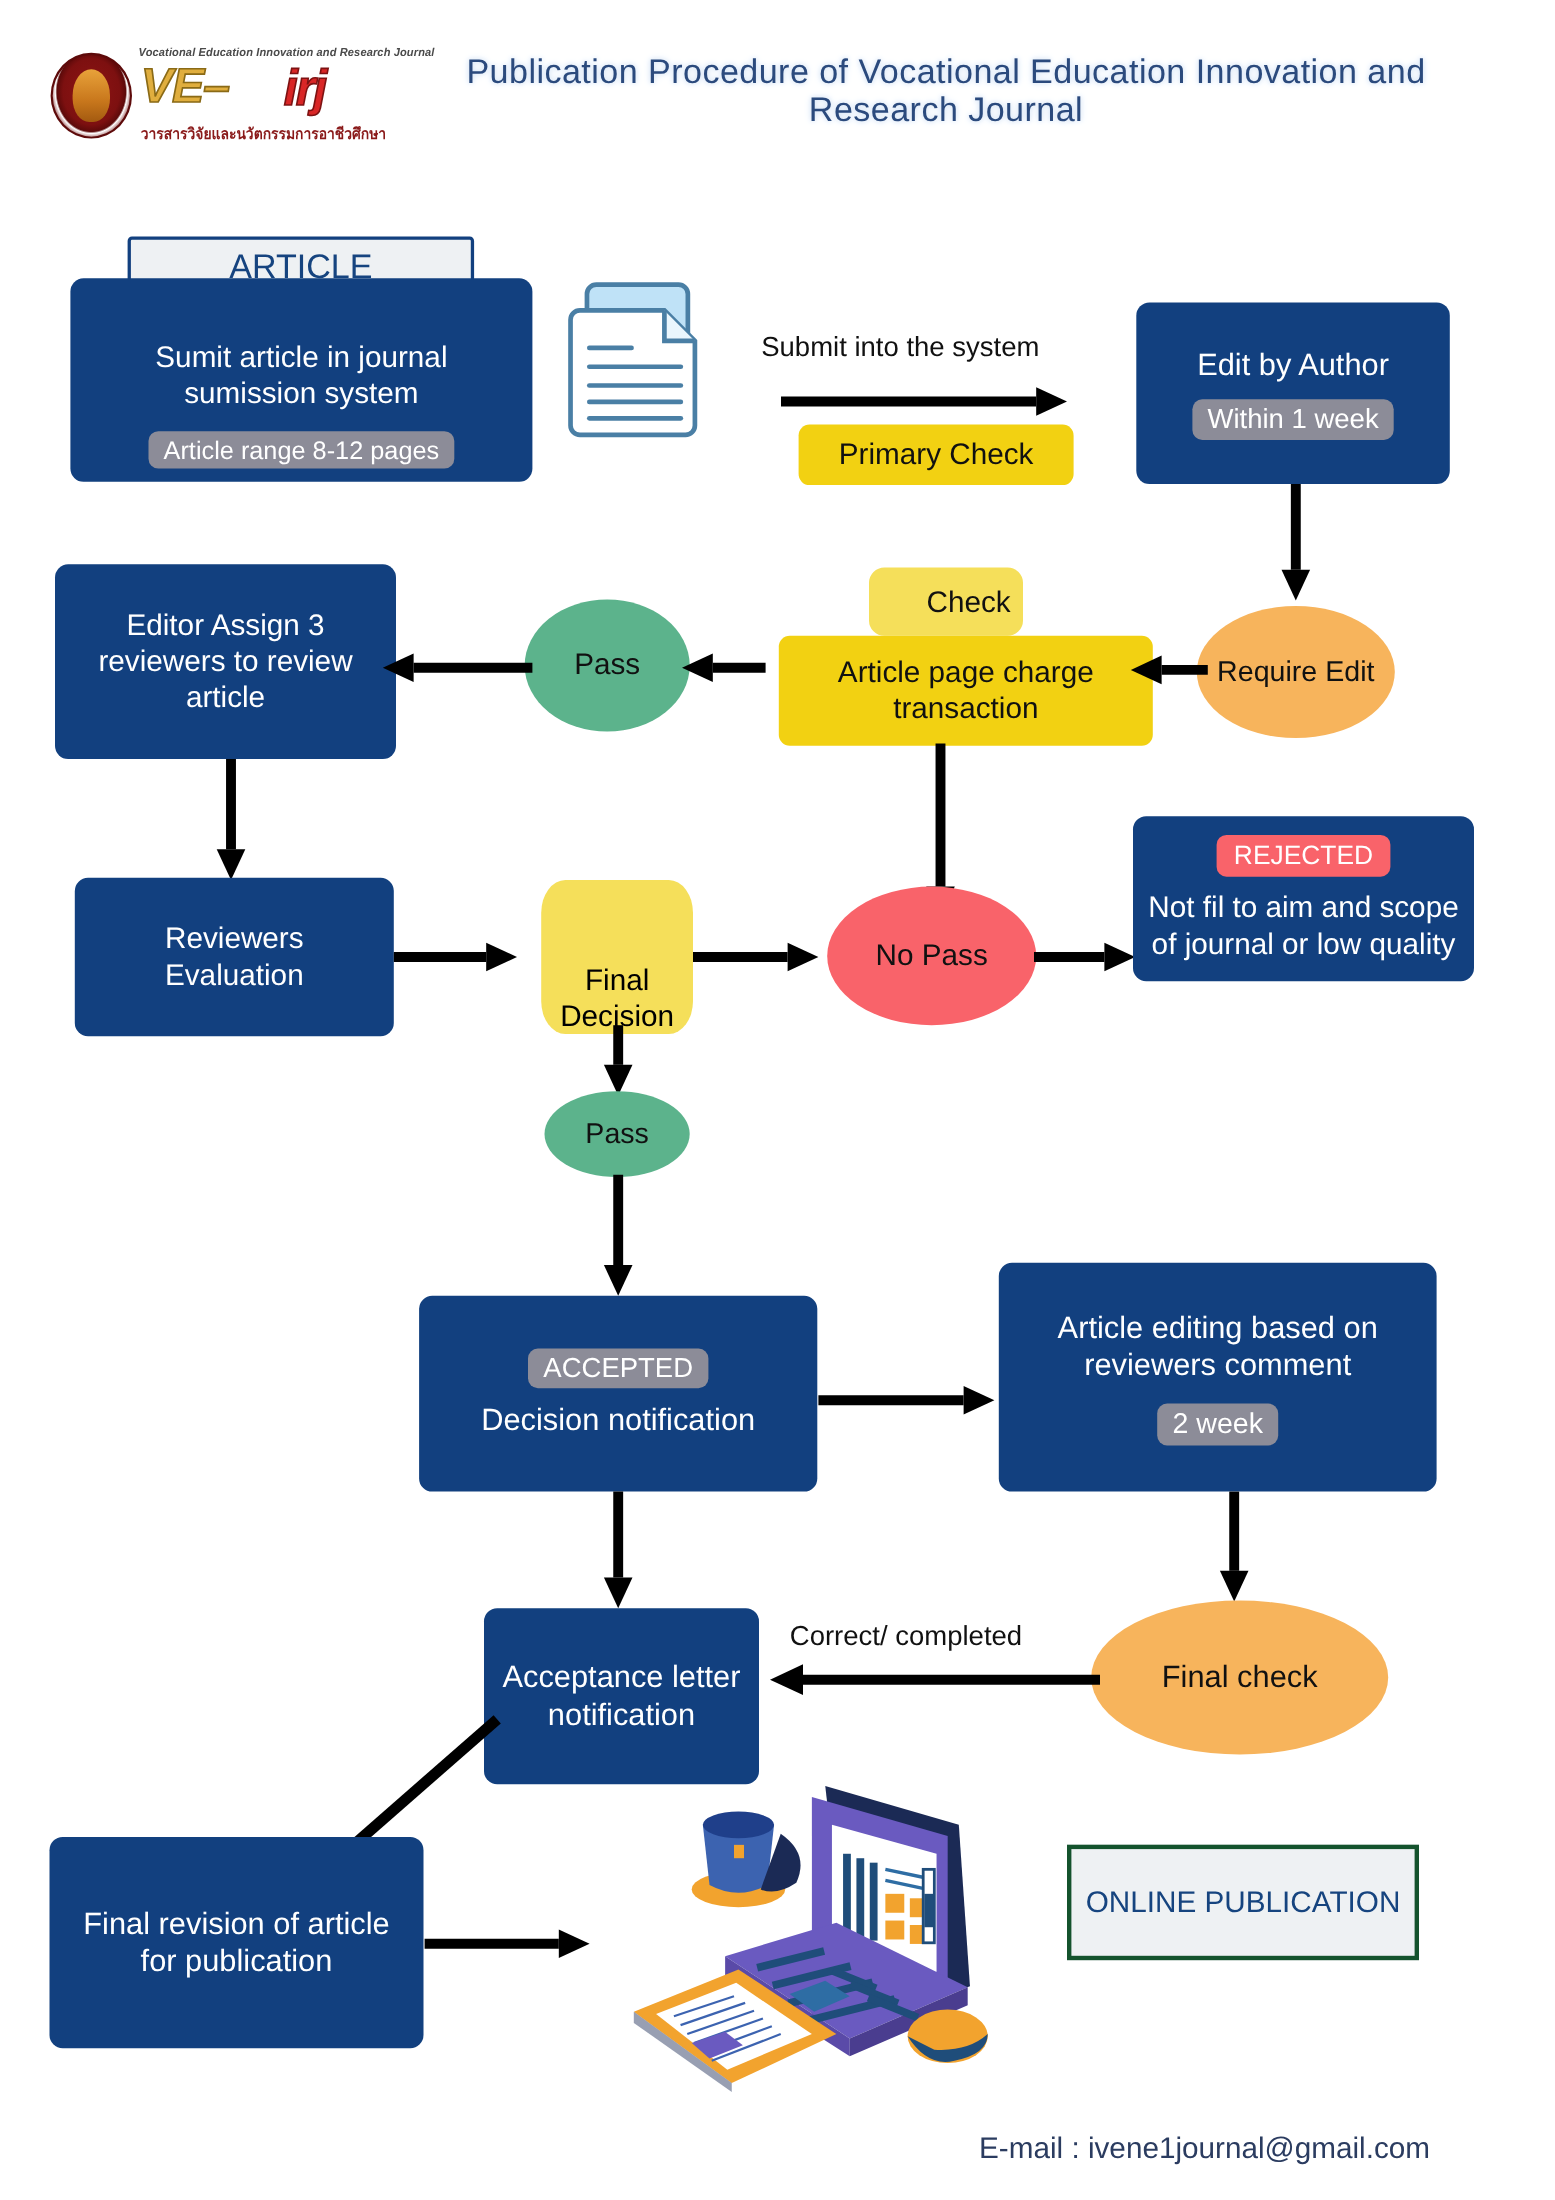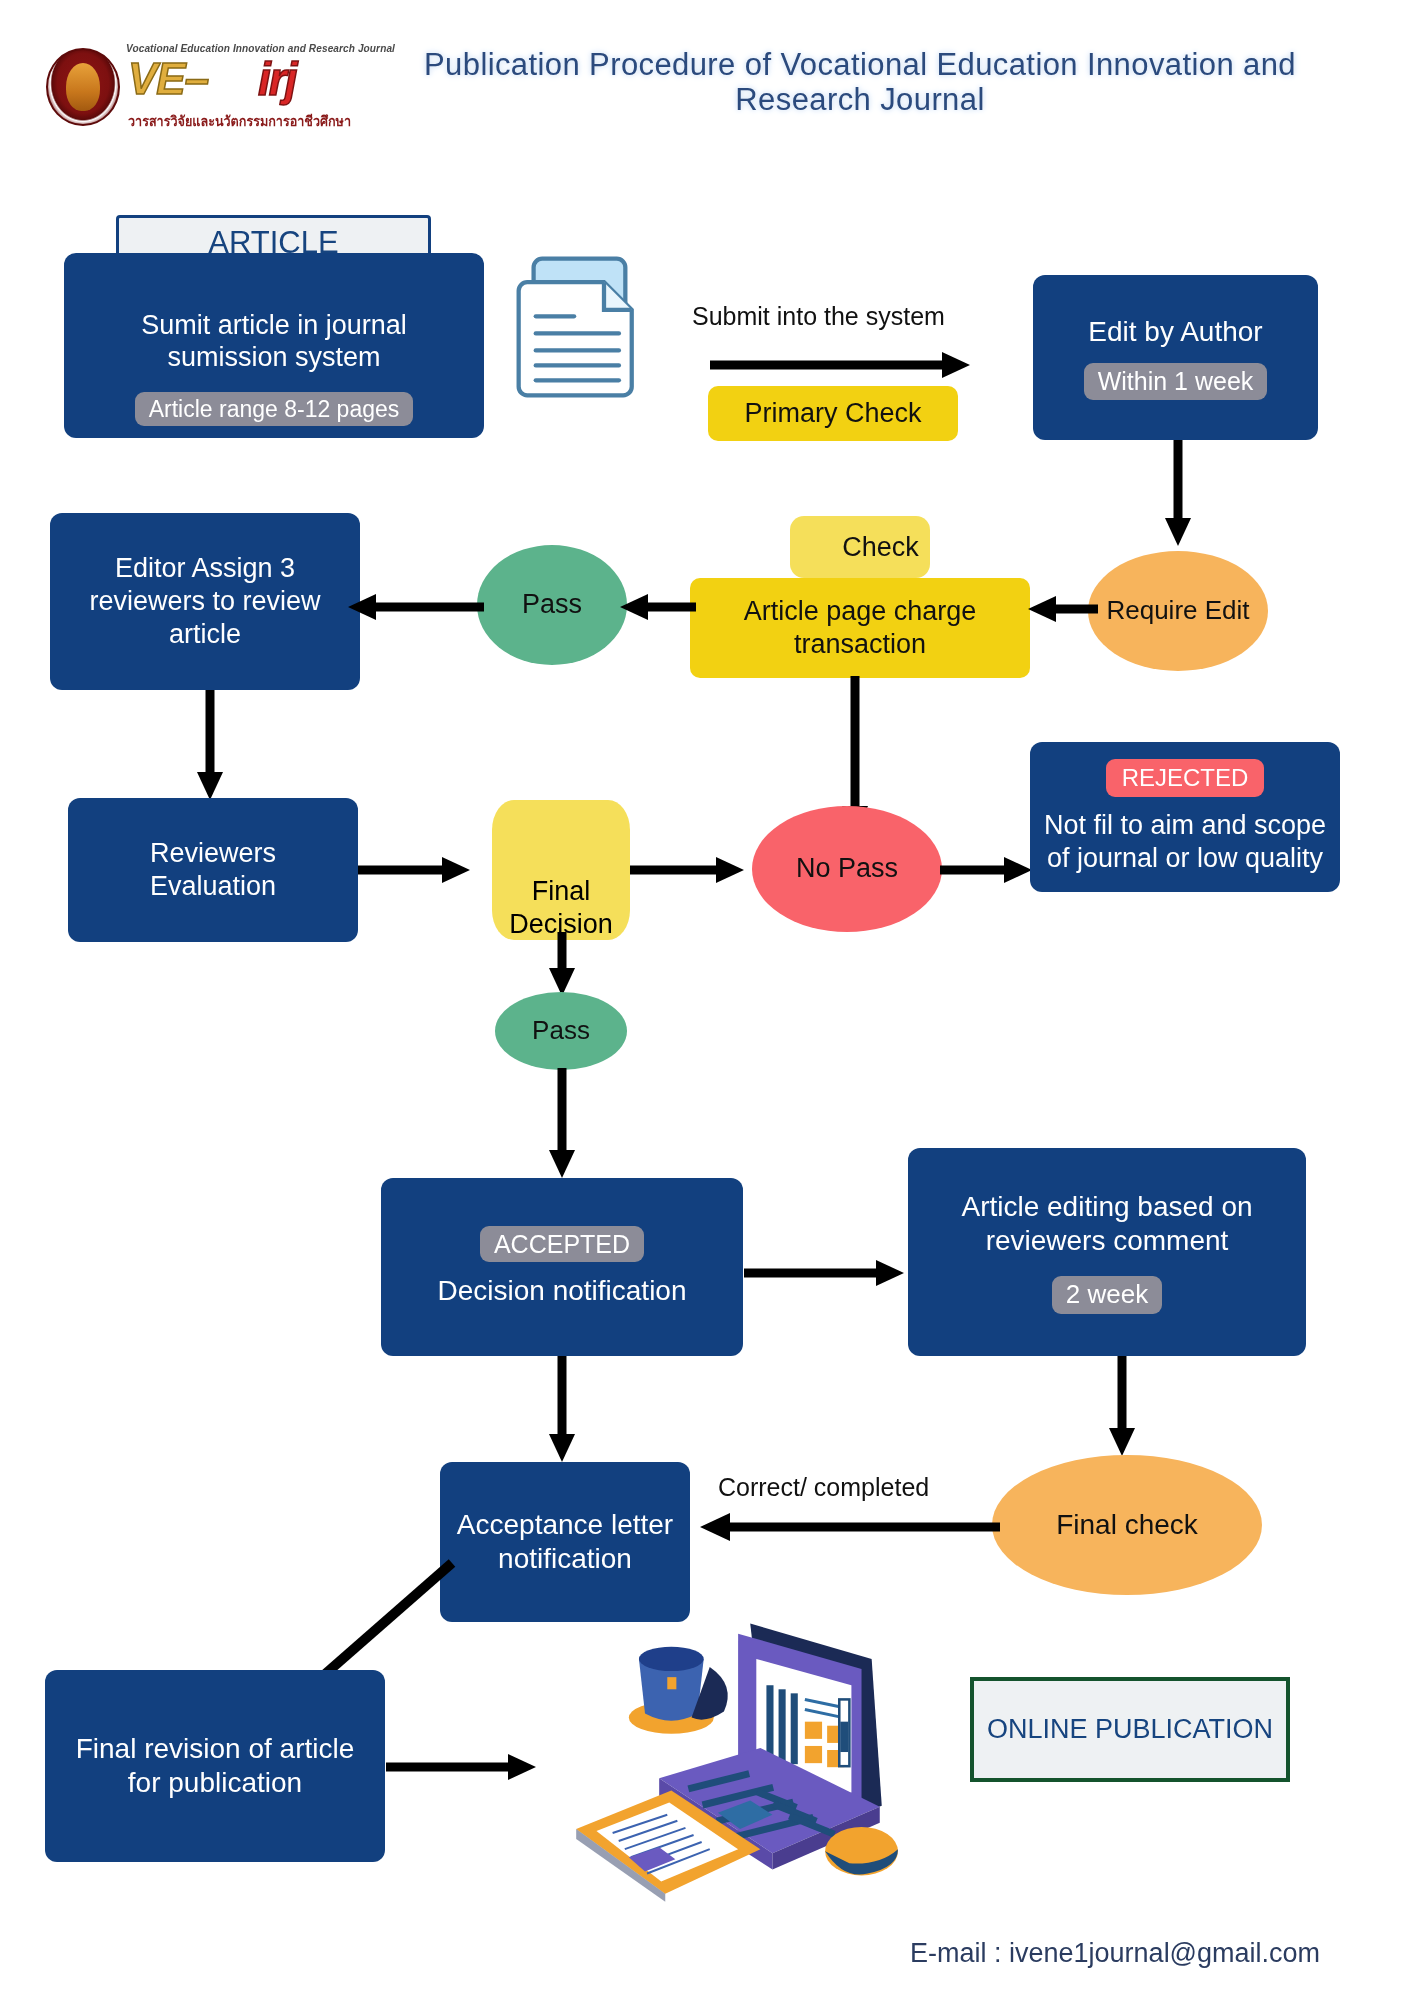--- a/index.html
+++ b/index.html
@@ -58,21 +58,21 @@
 
   
   .node-blue {
     background: #12407f; border-radius: 12px; color: #ffffff;
     display: flex; flex-direction: column; align-items: center;
     justify-content: center; text-align: center; line-height: 1.22;
   }
   .node-yellow {
     background: #f2d112; color: #111111; border-radius: 10px;
     display: flex; align-items: center; justify-content: center;
-    text-align: center; line-height: 1.22;
+    text-align: center; line-height: 1.22; margin-left: 18px;
   }
   .node-yellow-soft {
     background: #f5df5a; color: #111111; border-radius: 14px;
     display: flex; align-items: center; justify-content: center;
     text-align: center; line-height: 1.2; padding-left: 41px;
   }
   .ellipse {
     border-radius: 50%; display: flex; align-items: center;
     justify-content: center; text-align: center; line-height: 1.15;
     color: #111111;
@@ -358,15 +358,15 @@
 
     <ellipse cx="300" cy="250" rx="36" ry="24" fill="#f2a32e"></ellipse>
     <path d="M264 250 Q282 278 306 272 Q336 266 336 248 Q318 264 288 262 Z" fill="#1f4d7a"></path>
   </svg>
 
   <div class="abs" style="left:970px; top:1677px; width:320px; height:105px; background:#eef1f3;
               border:4px solid #14532d; display:flex; align-items:center; justify-content:center; text-align:center;">
     <span style="font-size:27px; color:#16447f; line-height:1.3;">ONLINE PUBLICATION</span>
   </div>
 
-  <div class="abs" style="left:890px; top:1938px; font-size:27px; color:#2b3c60;margin-left:20px;">E-mail : ivene1journal@gmail.com</div>
+  <div class="abs" style="left:890px; top:1938px; font-size:27px; color:#2b3c60;">E-mail : ivene1journal@gmail.com</div>
 
 </div>
 
 </body></html>

